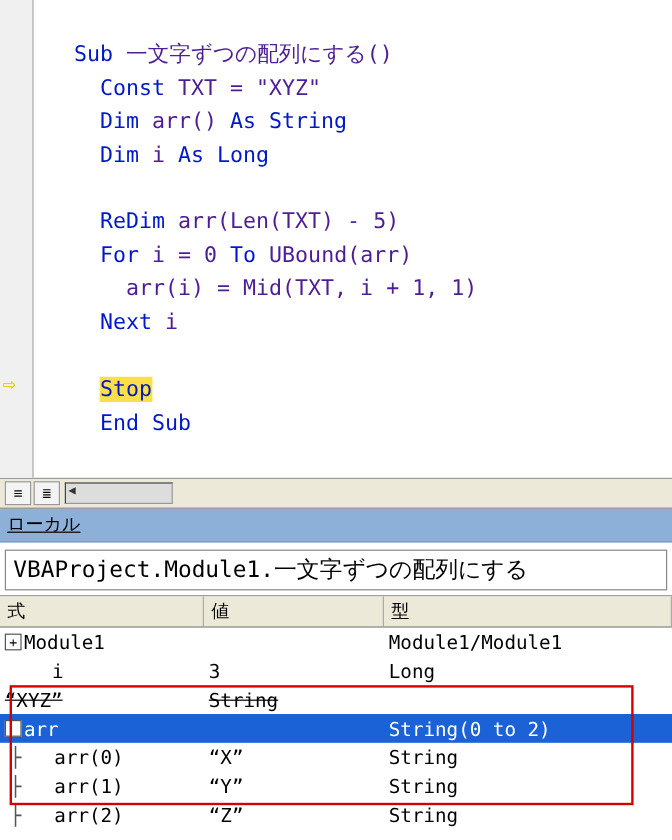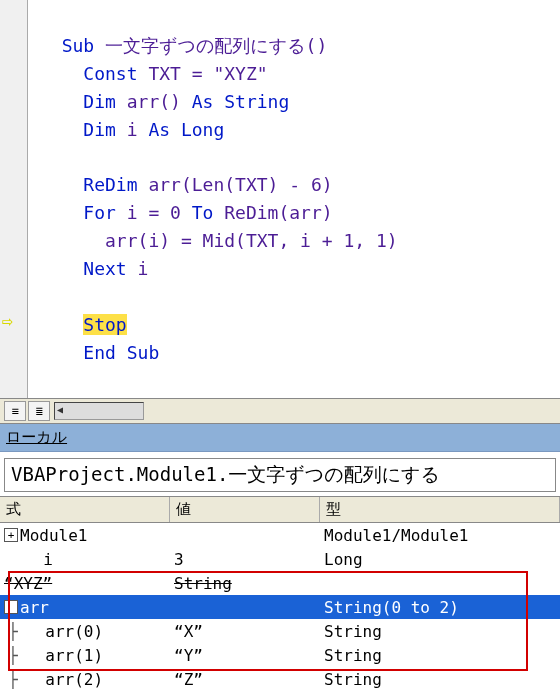--- a/index.html
+++ b/index.html
@@ -135,22 +135,22 @@
 
 <div class="code-pane">
   <div class="gutter"></div>
   <div class="arrow-ptr">⇨</div>
   <div class="code-lines">
 <span>  <span class="kw">Sub</span><span class="txt"> 一文字ずつの配列にする()</span></span>
 <span>    <span class="kw">Const</span><span class="txt"> TXT = "XYZ"</span></span>
 <span>    <span class="kw">Dim</span><span class="txt"> arr() </span><span class="kw">As String</span></span>
 <span>    <span class="kw">Dim</span><span class="txt"> i </span><span class="kw">As Long</span></span>
 <span> </span>
-<span>    <span class="kw">ReDim</span><span class="txt"> arr(Len(TXT) - 6)</span></span>
-<span>    <span class="kw">For</span><span class="txt"> i = 0 </span><span class="kw">To</span><span class="txt"> ReDim(arr)</span></span>
+<span>    <span class="kw">ReDim</span><span class="txt"> arr(Len(TXT) - 5)</span></span>
+<span>    <span class="kw">For</span><span class="txt"> i = 0 </span><span class="kw">To</span><span class="txt"> UBound(arr)</span></span>
 <span>    <span class="txt">  arr(i) = Mid(TXT, i + 1, 1)</span></span>
 <span>    <span class="kw">Next</span><span class="txt"> i</span></span>
 <span> </span>
 <span>    <span class="hl kw">Stop</span></span>
 <span>    <span class="kw">End Sub</span></span>
   </div>
 </div>
 
 <div class="toolbar">
   <div class="tb-btn">≡</div>

